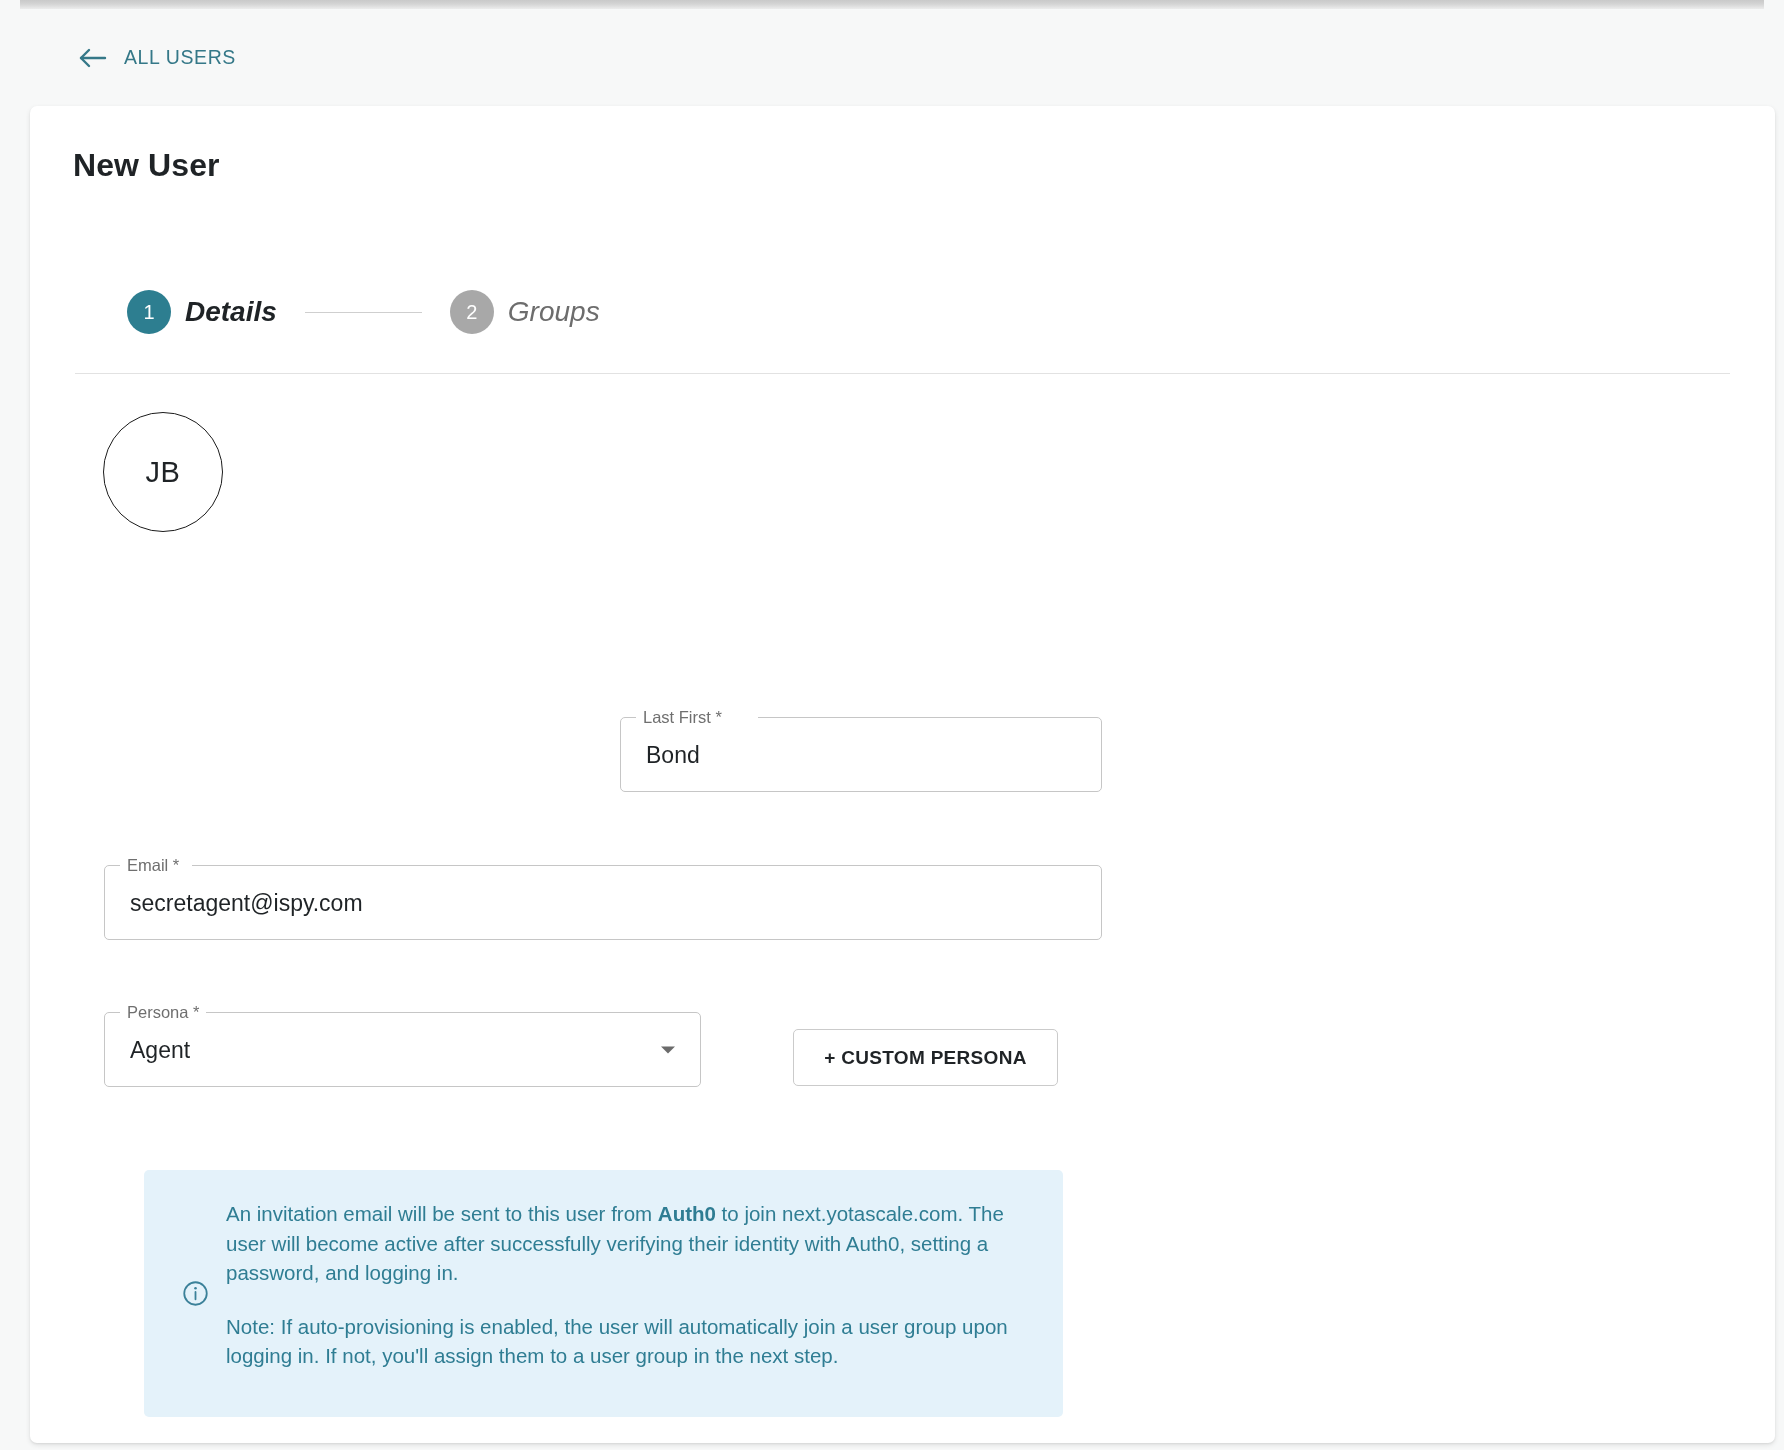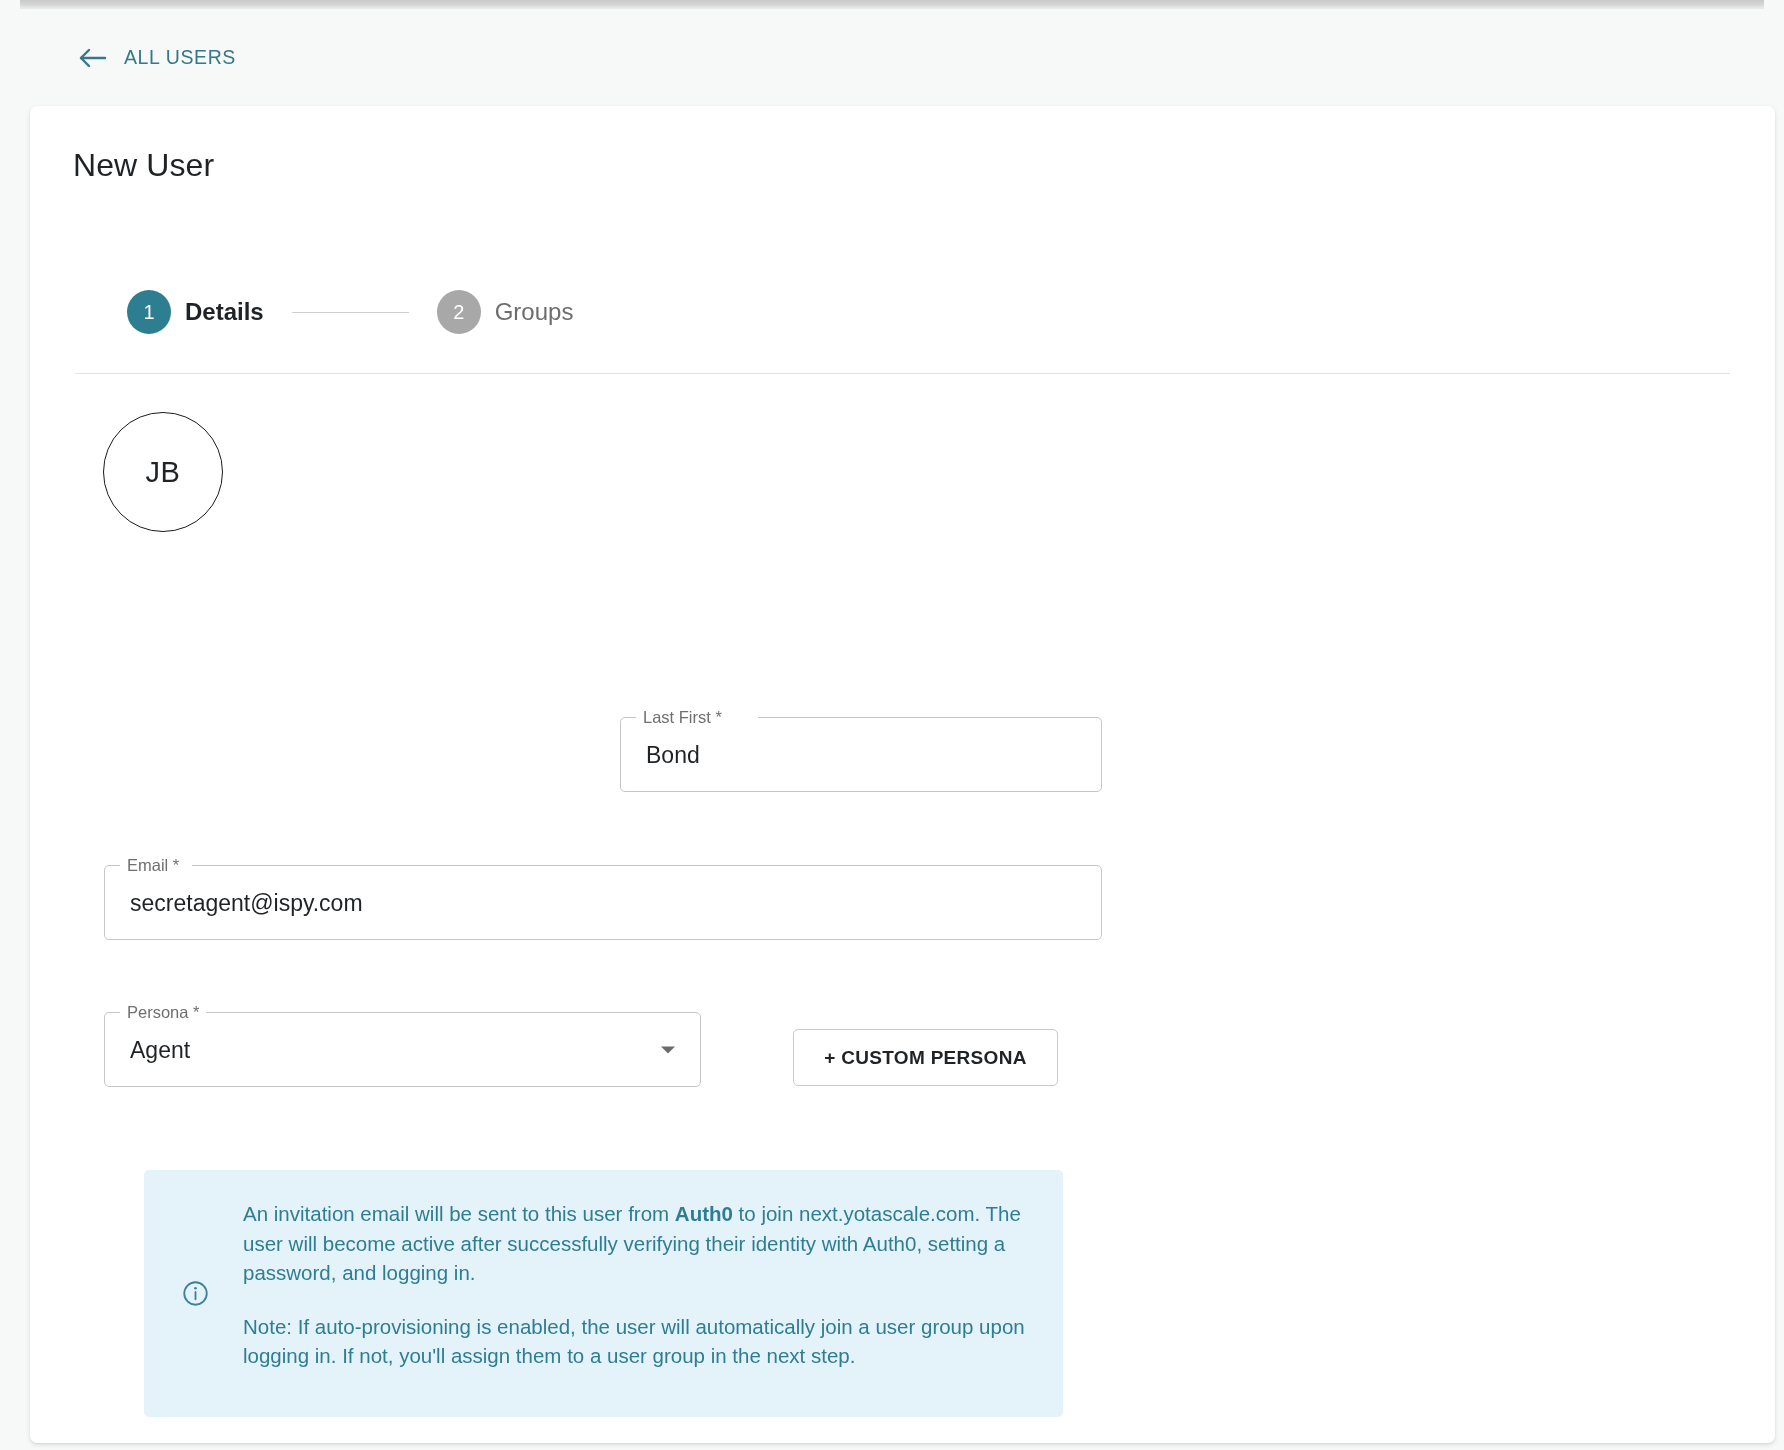--- a/index.html
+++ b/index.html
@@ -71,21 +71,21 @@
     background: #ffffff;
     border-radius: 7px;
     box-shadow: 0 2px 5px rgba(0,0,0,0.10), 0 1px 2px rgba(0,0,0,0.06);
   }
 
   #card-title {
     position: absolute;
     top: 41px;
     left: 43px;
     font-size: 32px;
-    font-weight: 400;
+    font-weight: 700;
     color: #1f2326;
     letter-spacing: 0.1px;
   }
 
   
   #stepper {
     position: absolute;
     top: 184px;
     left: 97px;
     display: flex;
@@ -97,21 +97,21 @@
     border-radius: 50%;
     display: flex;
     align-items: center;
     justify-content: center;
     color: #ffffff;
     font-size: 20px;
     font-weight: 400;
   }
   .step-circle.active   { background: #2d7e90; }
   .step-circle.inactive { background: #a8a8a8; }
-  .step-label { font-size: 24px; }
+  .step-label { font-size: 28px; font-style: italic; }
   .step-label.active   { color: #1f2326; font-weight: 700; }
   .step-label.inactive { color: #6d6d6d; font-weight: 400; }
   #step-connector {
     width: 117px;
     height: 1px;
     background: #cfcfcf;
     margin: 0 28px;
   }
 
   #section-divider {
@@ -229,21 +229,21 @@
     border-radius: 5px;
   }
   #info-icon {
     position: absolute;
     top: 110px;
     left: 38px;
   }
   #info-text {
     position: absolute;
     top: 29px;
-    left: 99px;
+    left: 82px;
     width: 785px;
     color: #2f7d93;
     font-size: 20.5px;
     line-height: 29.5px;
   }
   #info-text p + p { margin-top: 24px; }
   #info-text b { font-weight: 700; }
 </style>
 </head>
 <body>

